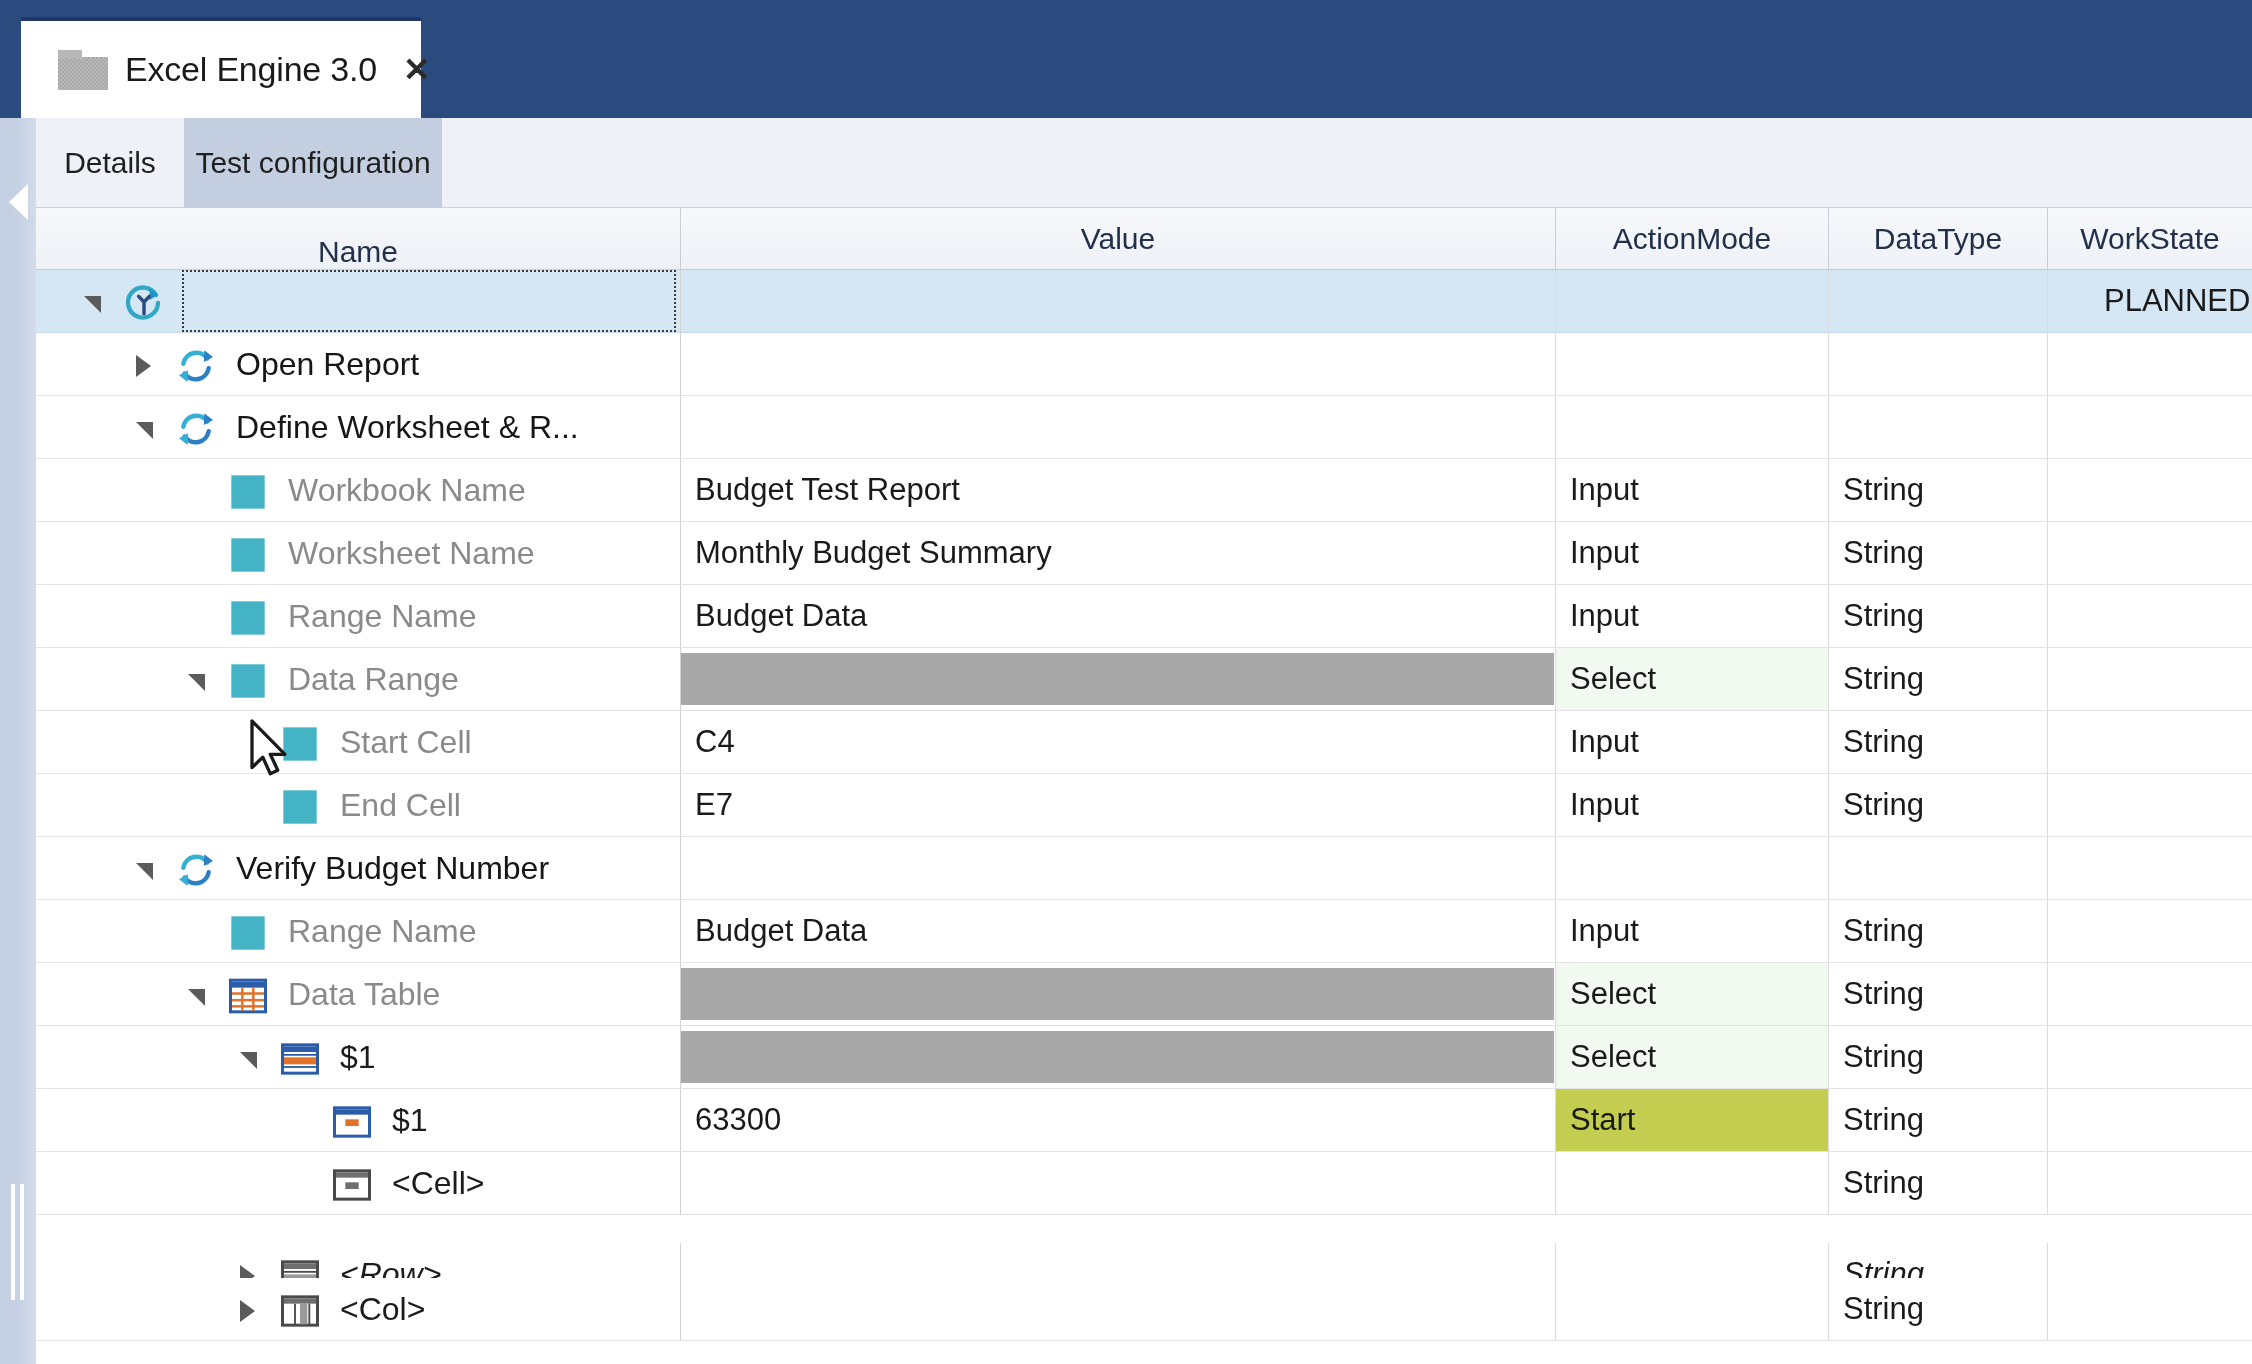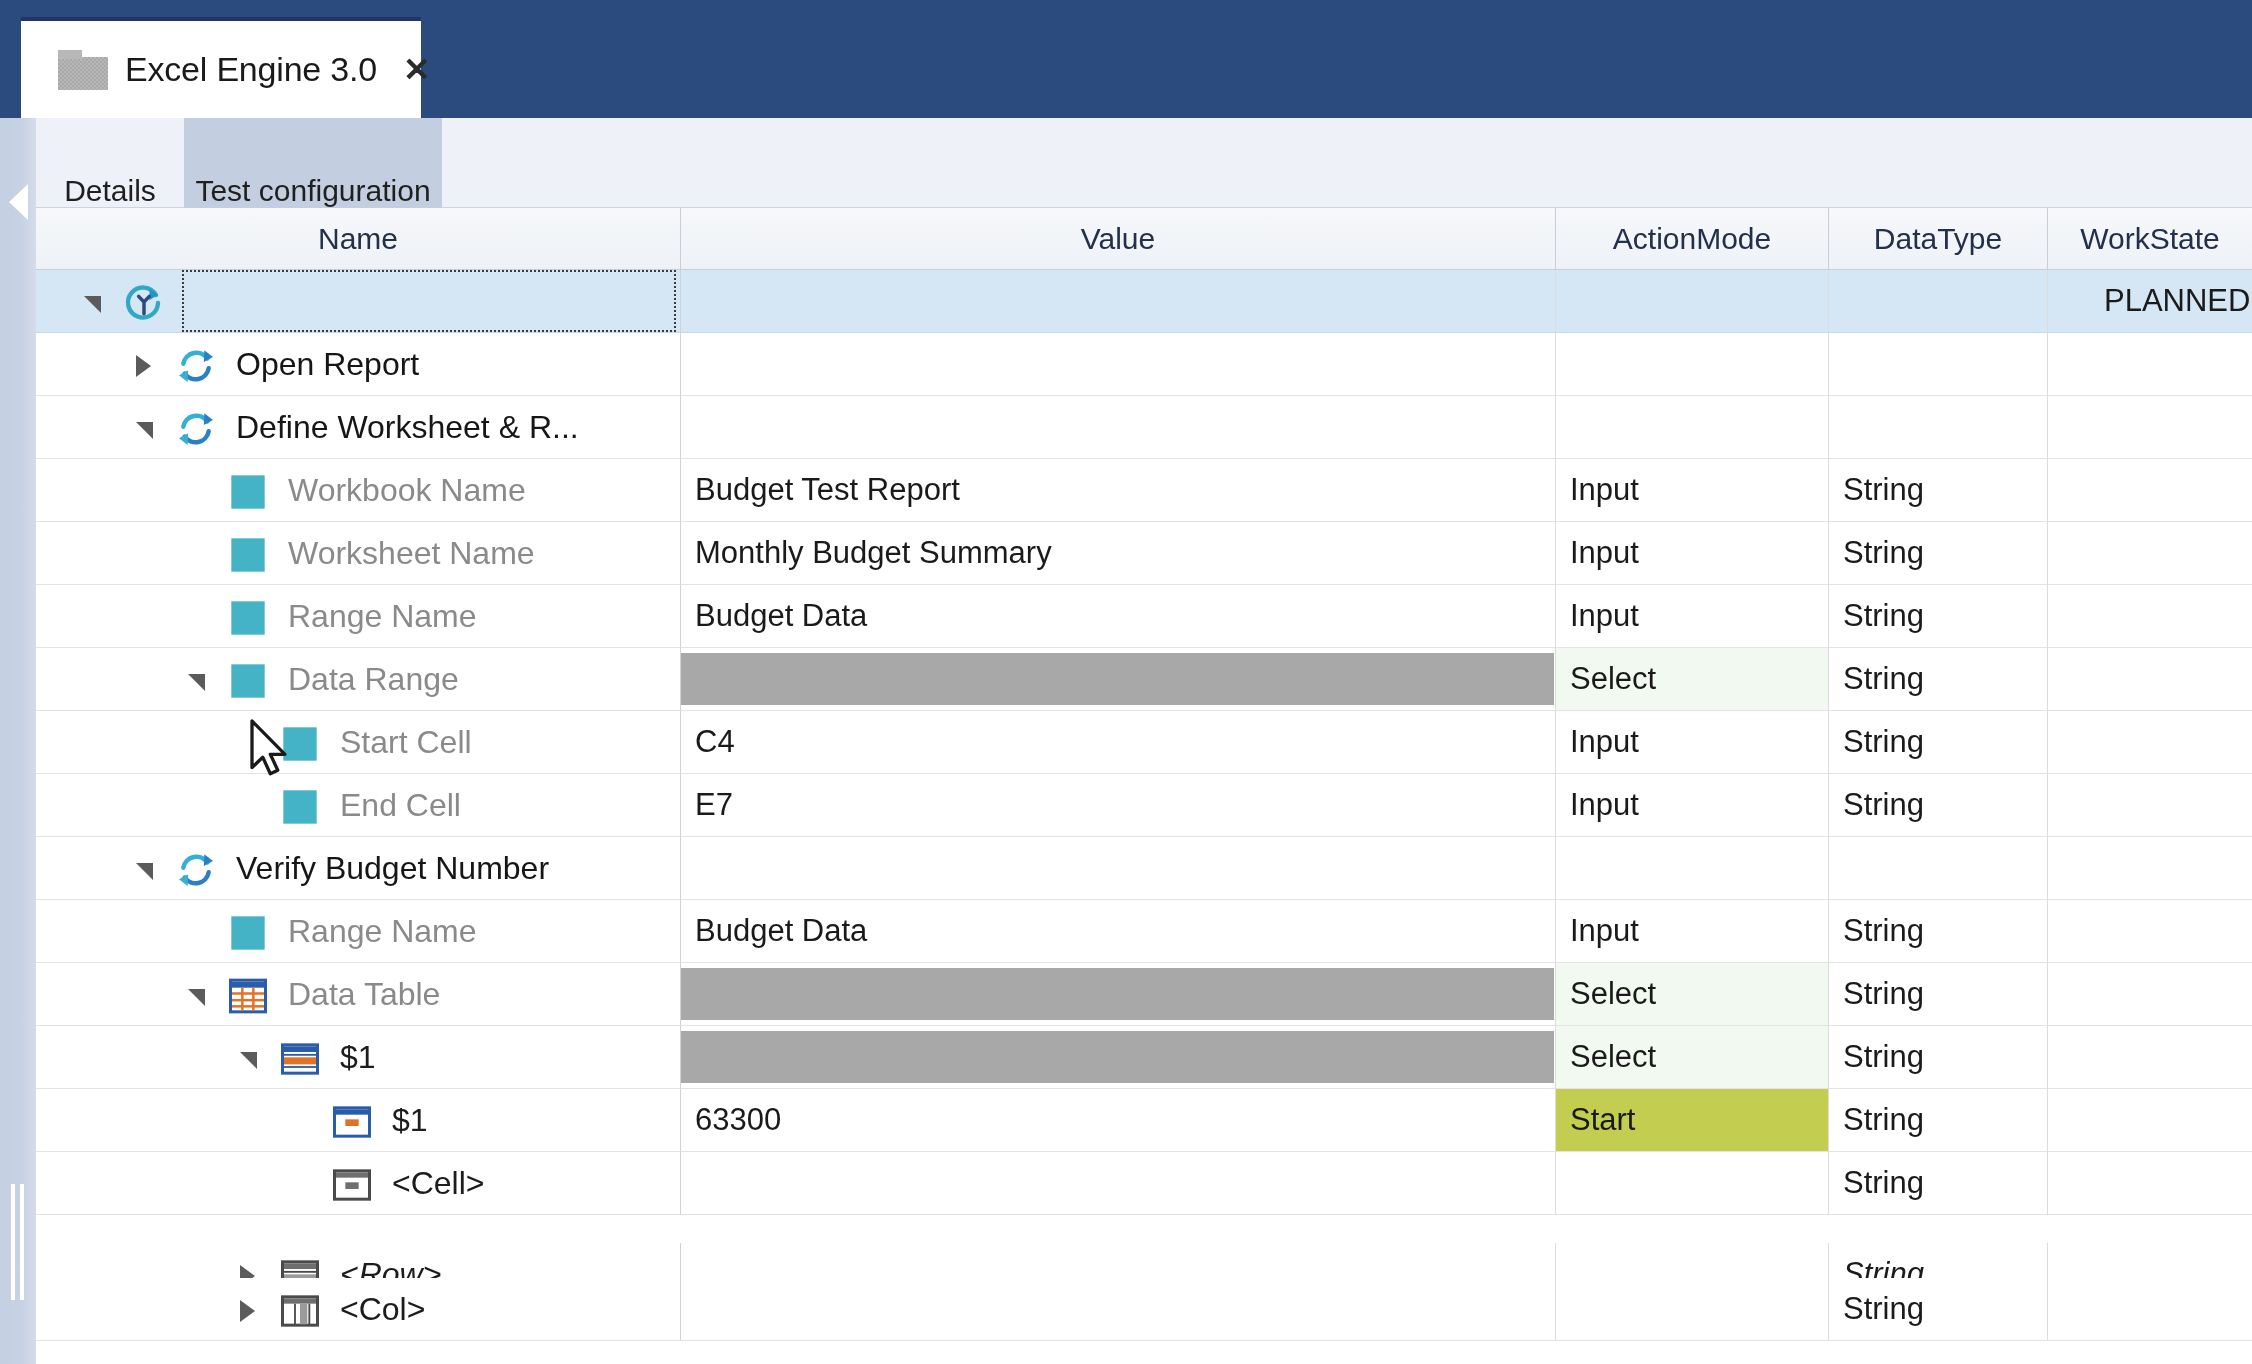--- a/index.html
+++ b/index.html
@@ -67,21 +67,21 @@
   .rail-grip i { position:absolute; top:0; width:4px; height:116px; background:#ffffff; display:block;}
   .rail-grip i:nth-child(1){left:0;}
   .rail-grip i:nth-child(2){left:9px;}
 
   
   .tabstrip {
     position:absolute; left:36px; top:0; right:0; height:90px;
     background:#eef2f8; border-bottom:1px solid #ccd4e0;
   }
   .vtab {
-    position:absolute; top:0; height:90px; display:flex; align-items:flex-end;
+    position:absolute; top:0; height:90px; display:flex; align-items:center;
     justify-content:center; font-size:30px; color:#1f1f1f; cursor:pointer;
     padding:0 32px; white-space:nowrap;
   }
   .vtab.active { background:transparent; }
   .vtab.inactive { background:#c3cfe0; }
 
   
   .grid {
     position:absolute; left:36px; top:90px; right:0; bottom:0;
     background:#ffffff; overflow:hidden;
@@ -176,21 +176,21 @@
         <div class="vtab active" style="left: 0px; width: 148px;">
           <span>Details</span>
         </div>
         <div class="vtab inactive" style="left: 148px; width: 258px;">
           <span>Test configuration</span>
         </div>
       </div>
 
     <div class="grid">
       <div class="ghead" id="ghead">
-          <div class="gh" style="left: 0px; width: 645px;">
+          <div class="gh" style="left: 0px; width: 645px; align-items: flex-end;">
             <span>Name</span>
           </div>
           <div class="gh" style="left: 645px; width: 875px;">
             <span>Value</span>
           </div>
           <div class="gh" style="left: 1520px; width: 273px;">
             <span>ActionMode</span>
           </div>
           <div class="gh" style="left: 1793px; width: 219px;">
             <span>DataType</span>

